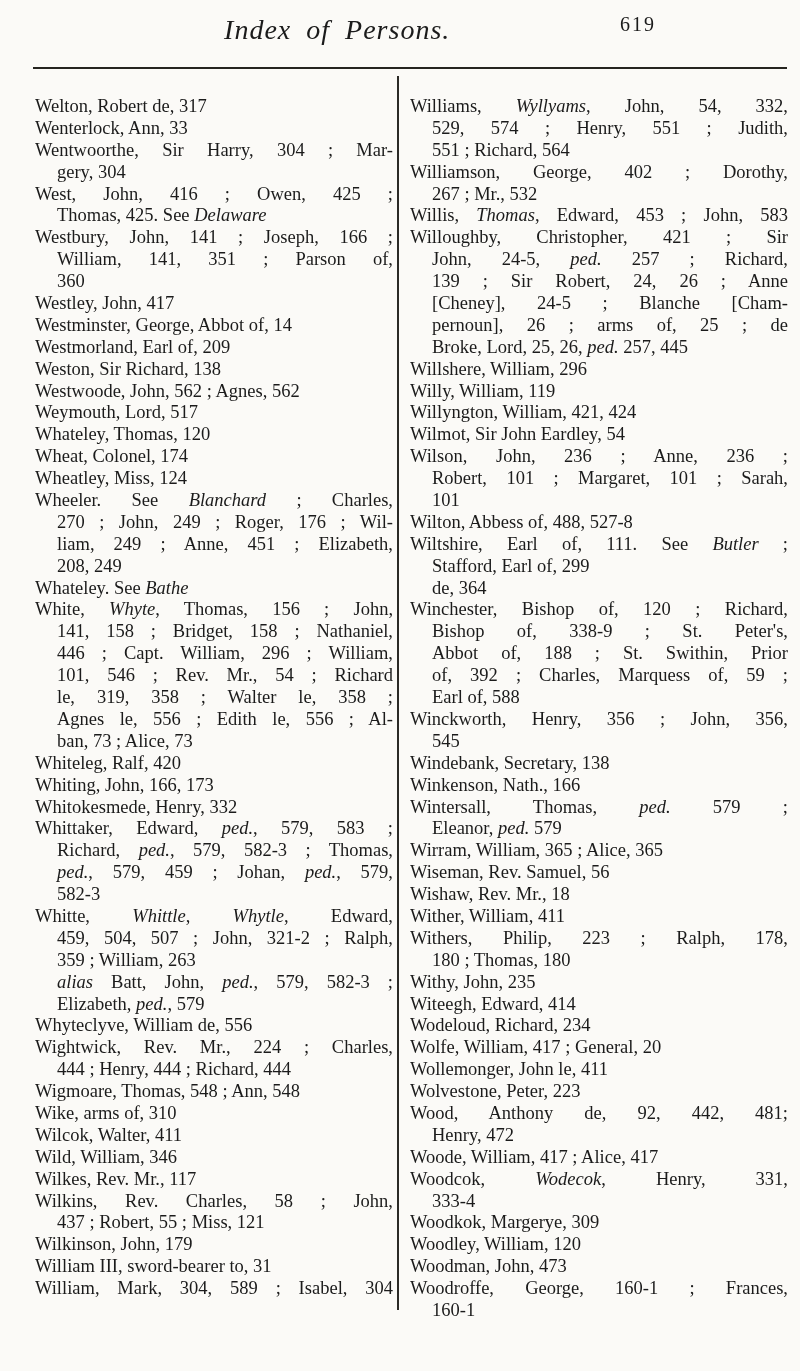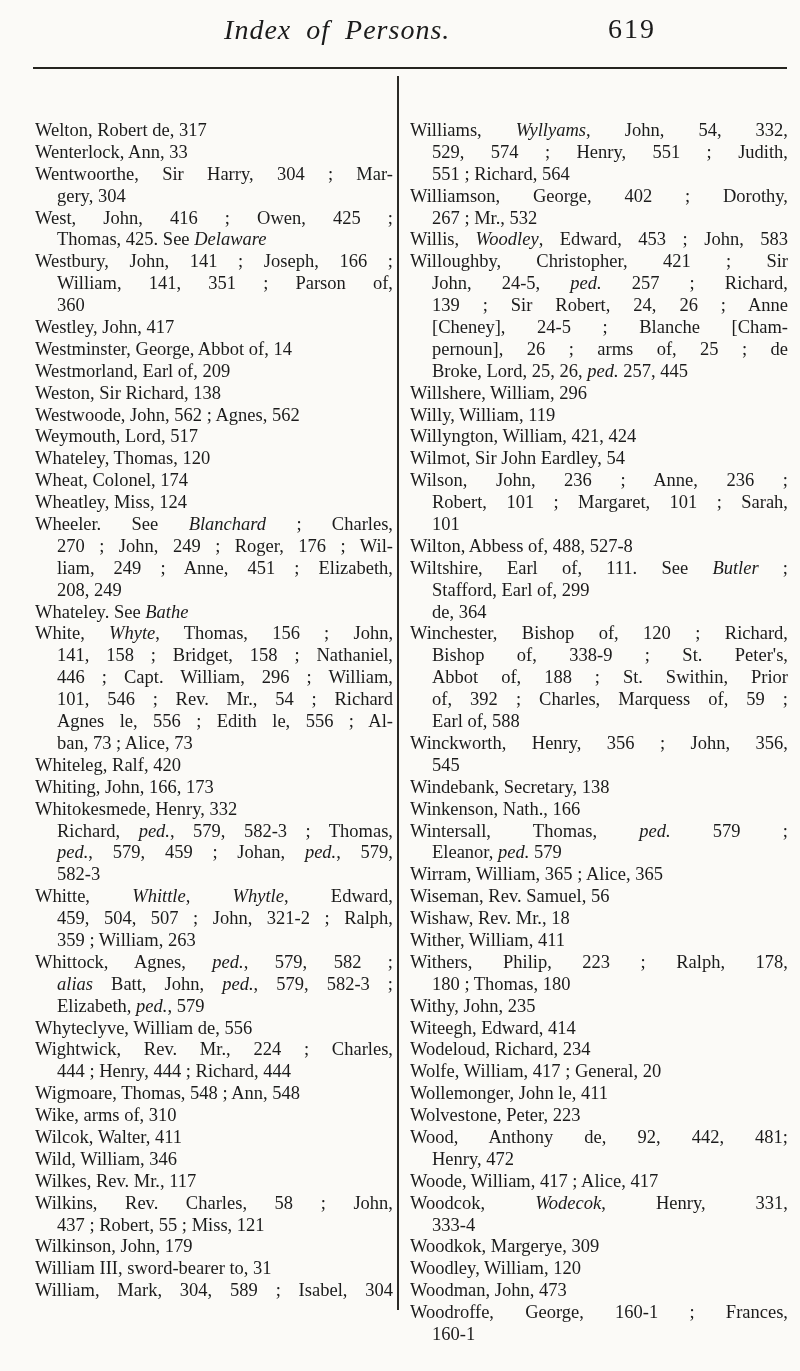--- a/index.html
+++ b/index.html
@@ -23,21 +23,21 @@
     font-size: 28px;
     font-weight: normal;
     font-style: italic;
     letter-spacing: 1px;
     word-spacing: 7px;
     white-space: nowrap;
   }
   .page-number {
     position: absolute;
     right: 32px; top: 13px;
-    font-size: 28px;
+    font-size: 20px;
     letter-spacing: 2px;
     font-feature-settings: "onum";
   }
   .header-rule {
     position: absolute;
     top: 67px; left: 33px;
     width: 754px; height: 2px;
     background: #25241f;
   }
   .column-divider {
@@ -46,21 +46,21 @@
     width: 2px; height: 1234px;
     background: #2b2a26;
   }
   .index-main {
     position: absolute;
     top: 96px; left: 35px;
     width: 753px;
     display: flex;
     align-items: flex-start;
   }
-  .col { display: block; margin-top: 24px; }
+  .col { display: block; }
   .col-left  { width: 358px; }
   .col-right { width: 378px; margin-left: 17px; }
   .line {
     margin: 0;
     font-size: 18.5px;
     line-height: 21.9px;
     height: 21.9px;
     overflow: hidden;
     text-align: left;
     white-space: nowrap;
@@ -101,32 +101,33 @@
         <p class="line"><span>Wheatley, Miss, 124</span></p>
         <p class="line just"><span>Wheeler. See </span><span class="it">Blanchard</span><span> ; Charles,</span></p>
         <p class="line cont just"><span>270 ; John, 249 ; Roger, 176 ; Wil-</span></p>
         <p class="line cont just"><span>liam, 249 ; Anne, 451 ; Elizabeth,</span></p>
         <p class="line cont"><span>208, 249</span></p>
         <p class="line"><span>Whateley. See </span><span class="it">Bathe</span></p>
         <p class="line just"><span>White, </span><span class="it">Whyte</span><span>, Thomas, 156 ; John,</span></p>
         <p class="line cont just"><span>141, 158 ; Bridget, 158 ; Nathaniel,</span></p>
         <p class="line cont just"><span>446 ; Capt. William, 296 ; William,</span></p>
         <p class="line cont just"><span>101, 546 ; Rev. Mr., 54 ; Richard</span></p>
+        <p class="line cont just"><span>le, 319, 358 ; Walter le, 358 ;</span></p>
         <p class="line cont just"><span>Agnes le, 556 ; Edith le, 556 ; Al-</span></p>
         <p class="line cont"><span>ban, 73 ; Alice, 73</span></p>
         <p class="line"><span>Whiteleg, Ralf, 420</span></p>
         <p class="line"><span>Whiting, John, 166, 173</span></p>
         <p class="line"><span>Whitokesmede, Henry, 332</span></p>
+        <p class="line just"><span>Whittaker, Edward, </span><span class="it">ped.</span><span>, 579, 583 ;</span></p>
         <p class="line cont just"><span>Richard, </span><span class="it">ped.</span><span>, 579, 582-3 ; Thomas,</span></p>
         <p class="line cont just"><span></span><span class="it">ped.</span><span>, 579, 459 ; Johan, </span><span class="it">ped.</span><span>, 579,</span></p>
         <p class="line cont"><span>582-3</span></p>
         <p class="line just"><span>Whitte, </span><span class="it">Whittle</span><span>, </span><span class="it">Whytle</span><span>, Edward,</span></p>
         <p class="line cont just"><span>459, 504, 507 ; John, 321-2 ; Ralph,</span></p>
         <p class="line cont"><span>359 ; William, 263</span></p>
-        <p class="line just"><span>Whittock, Agnes, </span><span class="it">ped.</span><span>, 579, 582 ;</span></p>
         <p class="line cont just"><span></span><span class="it">alias</span><span> Batt, John, </span><span class="it">ped.</span><span>, 579, 582-3 ;</span></p>
         <p class="line cont"><span>Elizabeth, </span><span class="it">ped.</span><span>, 579</span></p>
         <p class="line"><span>Whyteclyve, William de, 556</span></p>
         <p class="line just"><span>Wightwick, Rev. Mr., 224 ; Charles,</span></p>
         <p class="line cont"><span>444 ; Henry, 444 ; Richard, 444</span></p>
         <p class="line"><span>Wigmoare, Thomas, 548 ; Ann, 548</span></p>
         <p class="line"><span>Wike, arms of, 310</span></p>
         <p class="line"><span>Wilcok, Walter, 411</span></p>
         <p class="line"><span>Wild, William, 346</span></p>
         <p class="line"><span>Wilkes, Rev. Mr., 117</span></p>
@@ -135,21 +136,21 @@
         <p class="line"><span>Wilkinson, John, 179</span></p>
         <p class="line"><span>William III, sword-bearer to, 31</span></p>
         <p class="line just"><span>William, Mark, 304, 589 ; Isabel, 304</span></p>
       </section>
     <section class="col col-right" id="col-right">
         <p class="line just"><span>Williams, </span><span class="it">Wyllyams</span><span>, John, 54, 332,</span></p>
         <p class="line cont just"><span>529, 574 ; Henry, 551 ; Judith,</span></p>
         <p class="line cont"><span>551 ; Richard, 564</span></p>
         <p class="line just"><span>Williamson, George, 402 ; Dorothy,</span></p>
         <p class="line cont"><span>267 ; Mr., 532</span></p>
-        <p class="line just"><span>Willis, </span><span class="it">Woodley</span><span>, Edward, 453 ; John, 583</span></p>
+        <p class="line just"><span>Willis, </span><span class="it">Thomas</span><span>, Edward, 453 ; John, 583</span></p>
         <p class="line just"><span>Willoughby, Christopher, 421 ; Sir</span></p>
         <p class="line cont just"><span>John, 24-5, </span><span class="it">ped.</span><span> 257 ; Richard,</span></p>
         <p class="line cont just"><span>139 ; Sir Robert, 24, 26 ; Anne</span></p>
         <p class="line cont just"><span>[Cheney], 24-5 ; Blanche [Cham-</span></p>
         <p class="line cont just"><span>pernoun], 26 ; arms of, 25 ; de</span></p>
         <p class="line cont"><span>Broke, Lord, 25, 26, </span><span class="it">ped.</span><span> 257, 445</span></p>
         <p class="line"><span>Willshere, William, 296</span></p>
         <p class="line"><span>Willy, William, 119</span></p>
         <p class="line"><span>Willyngton, William, 421, 424</span></p>
         <p class="line"><span>Wilmot, Sir John Eardley, 54</span></p>

